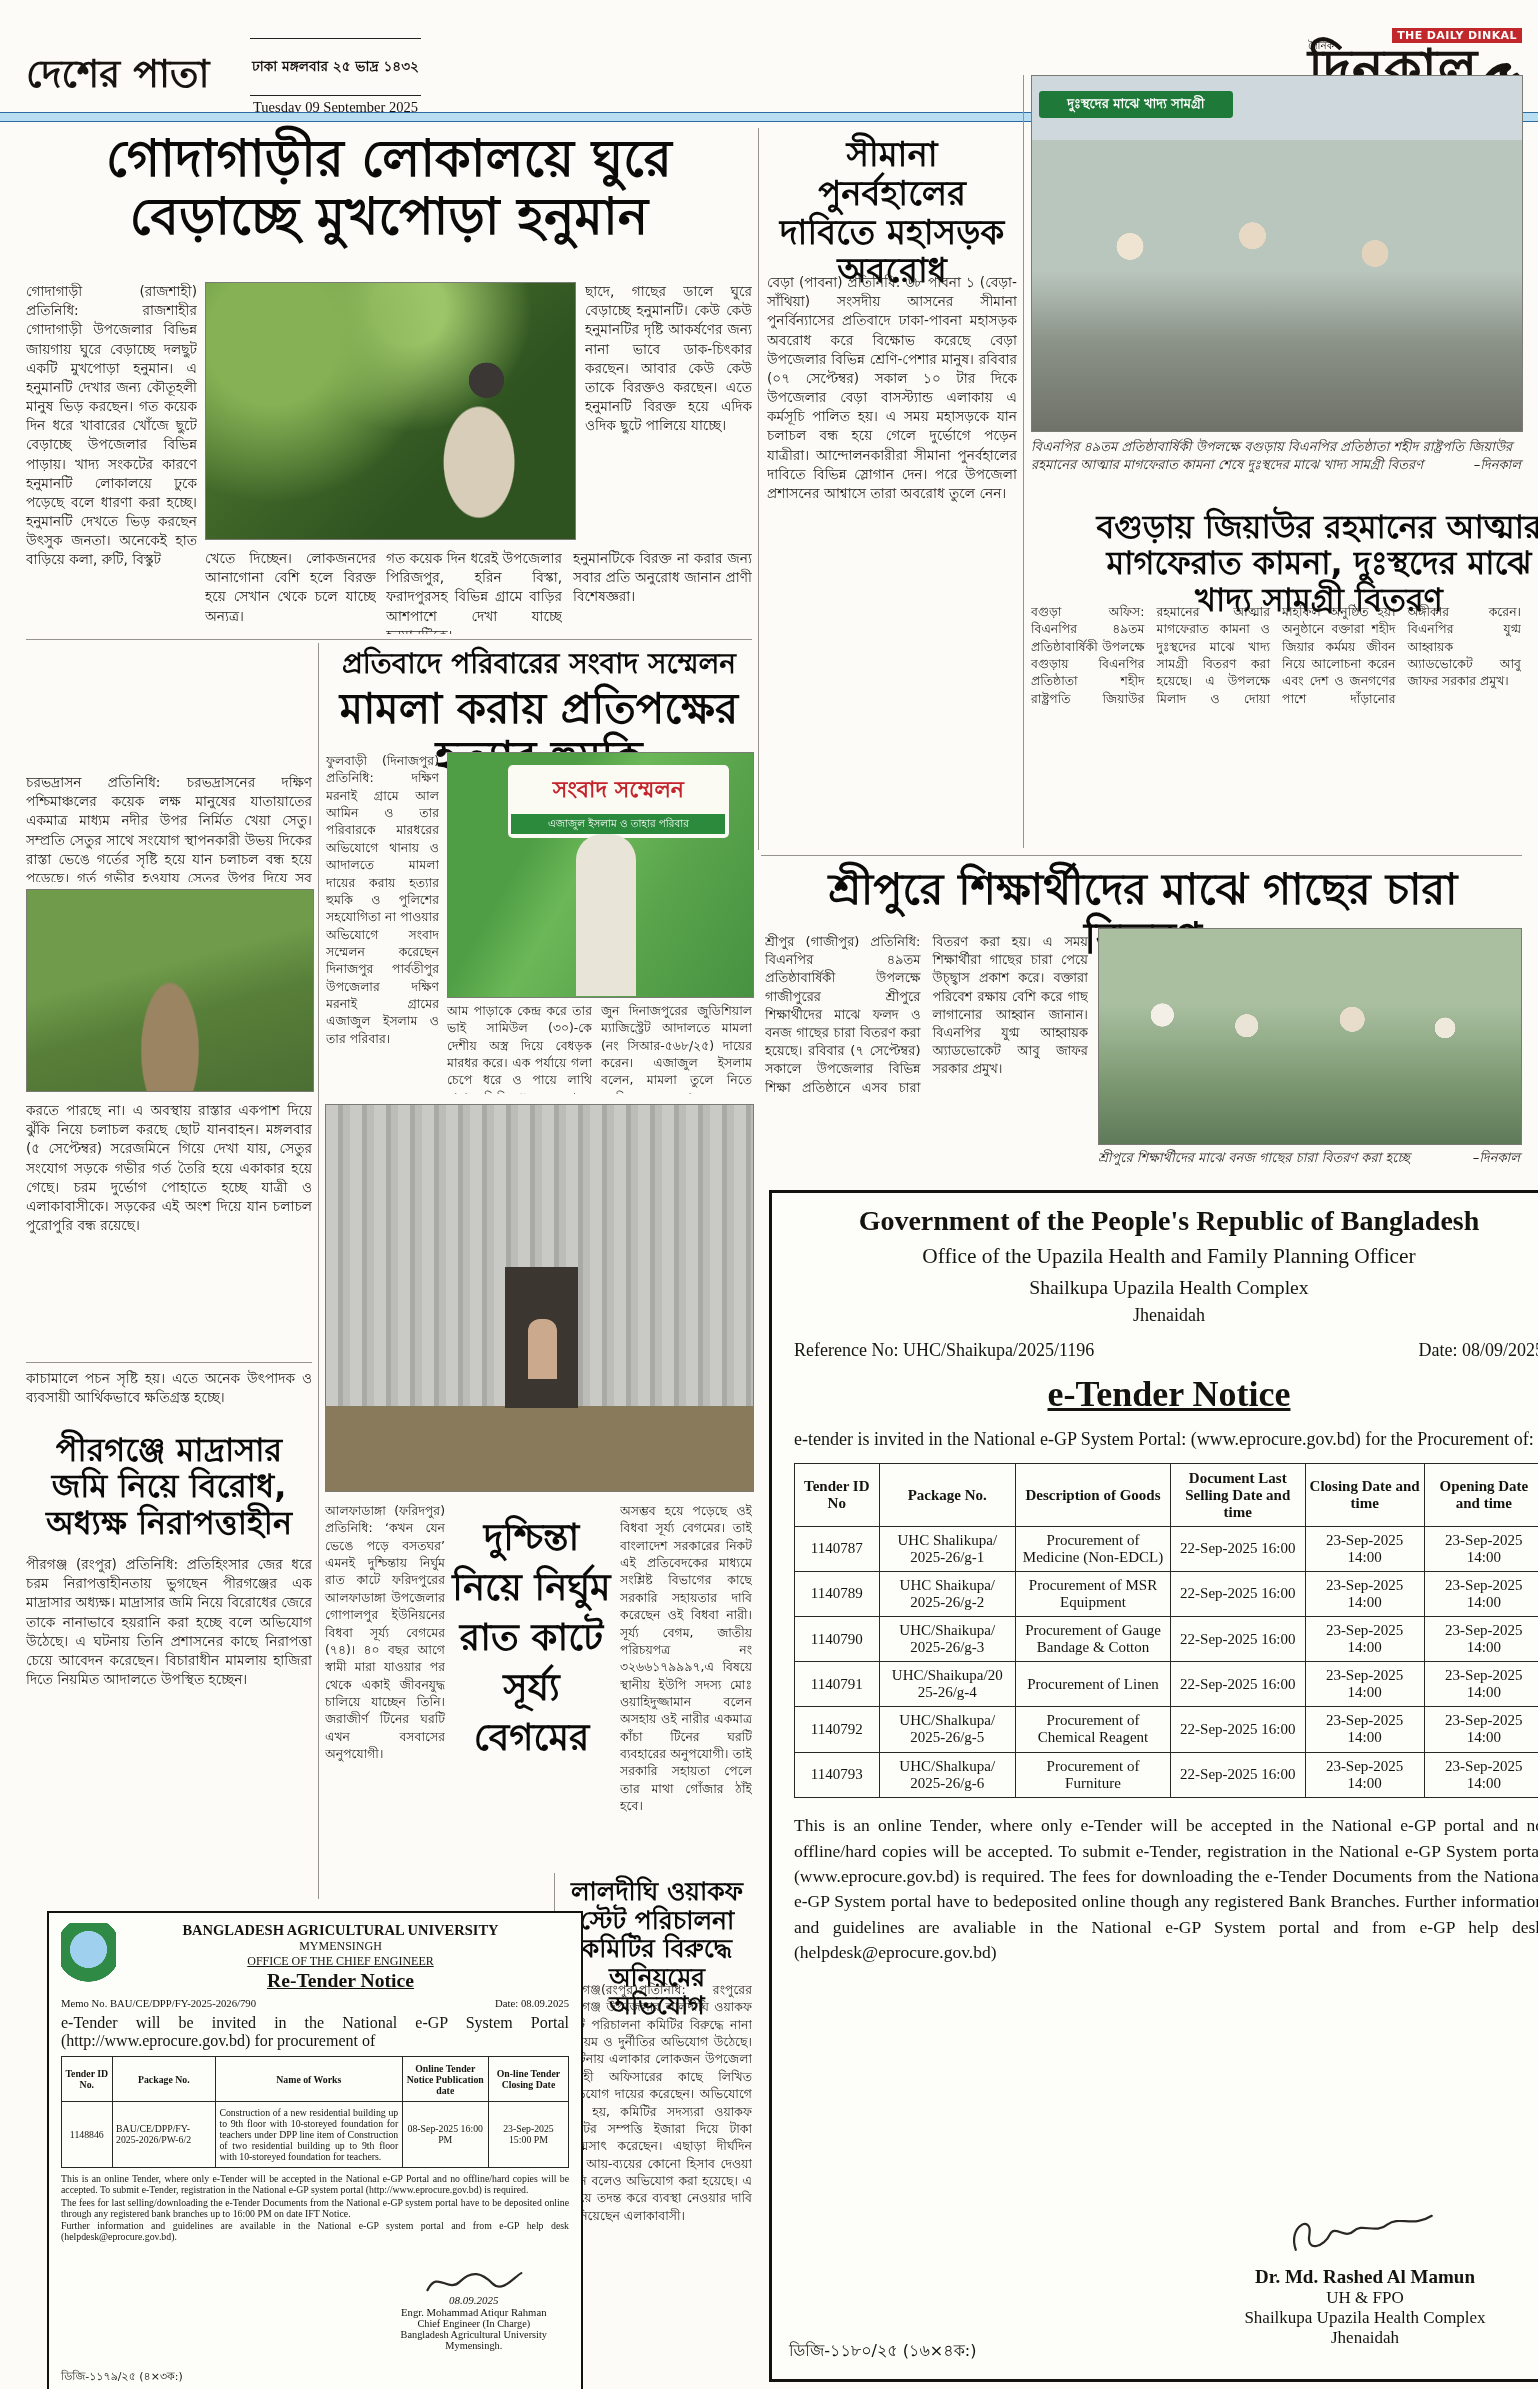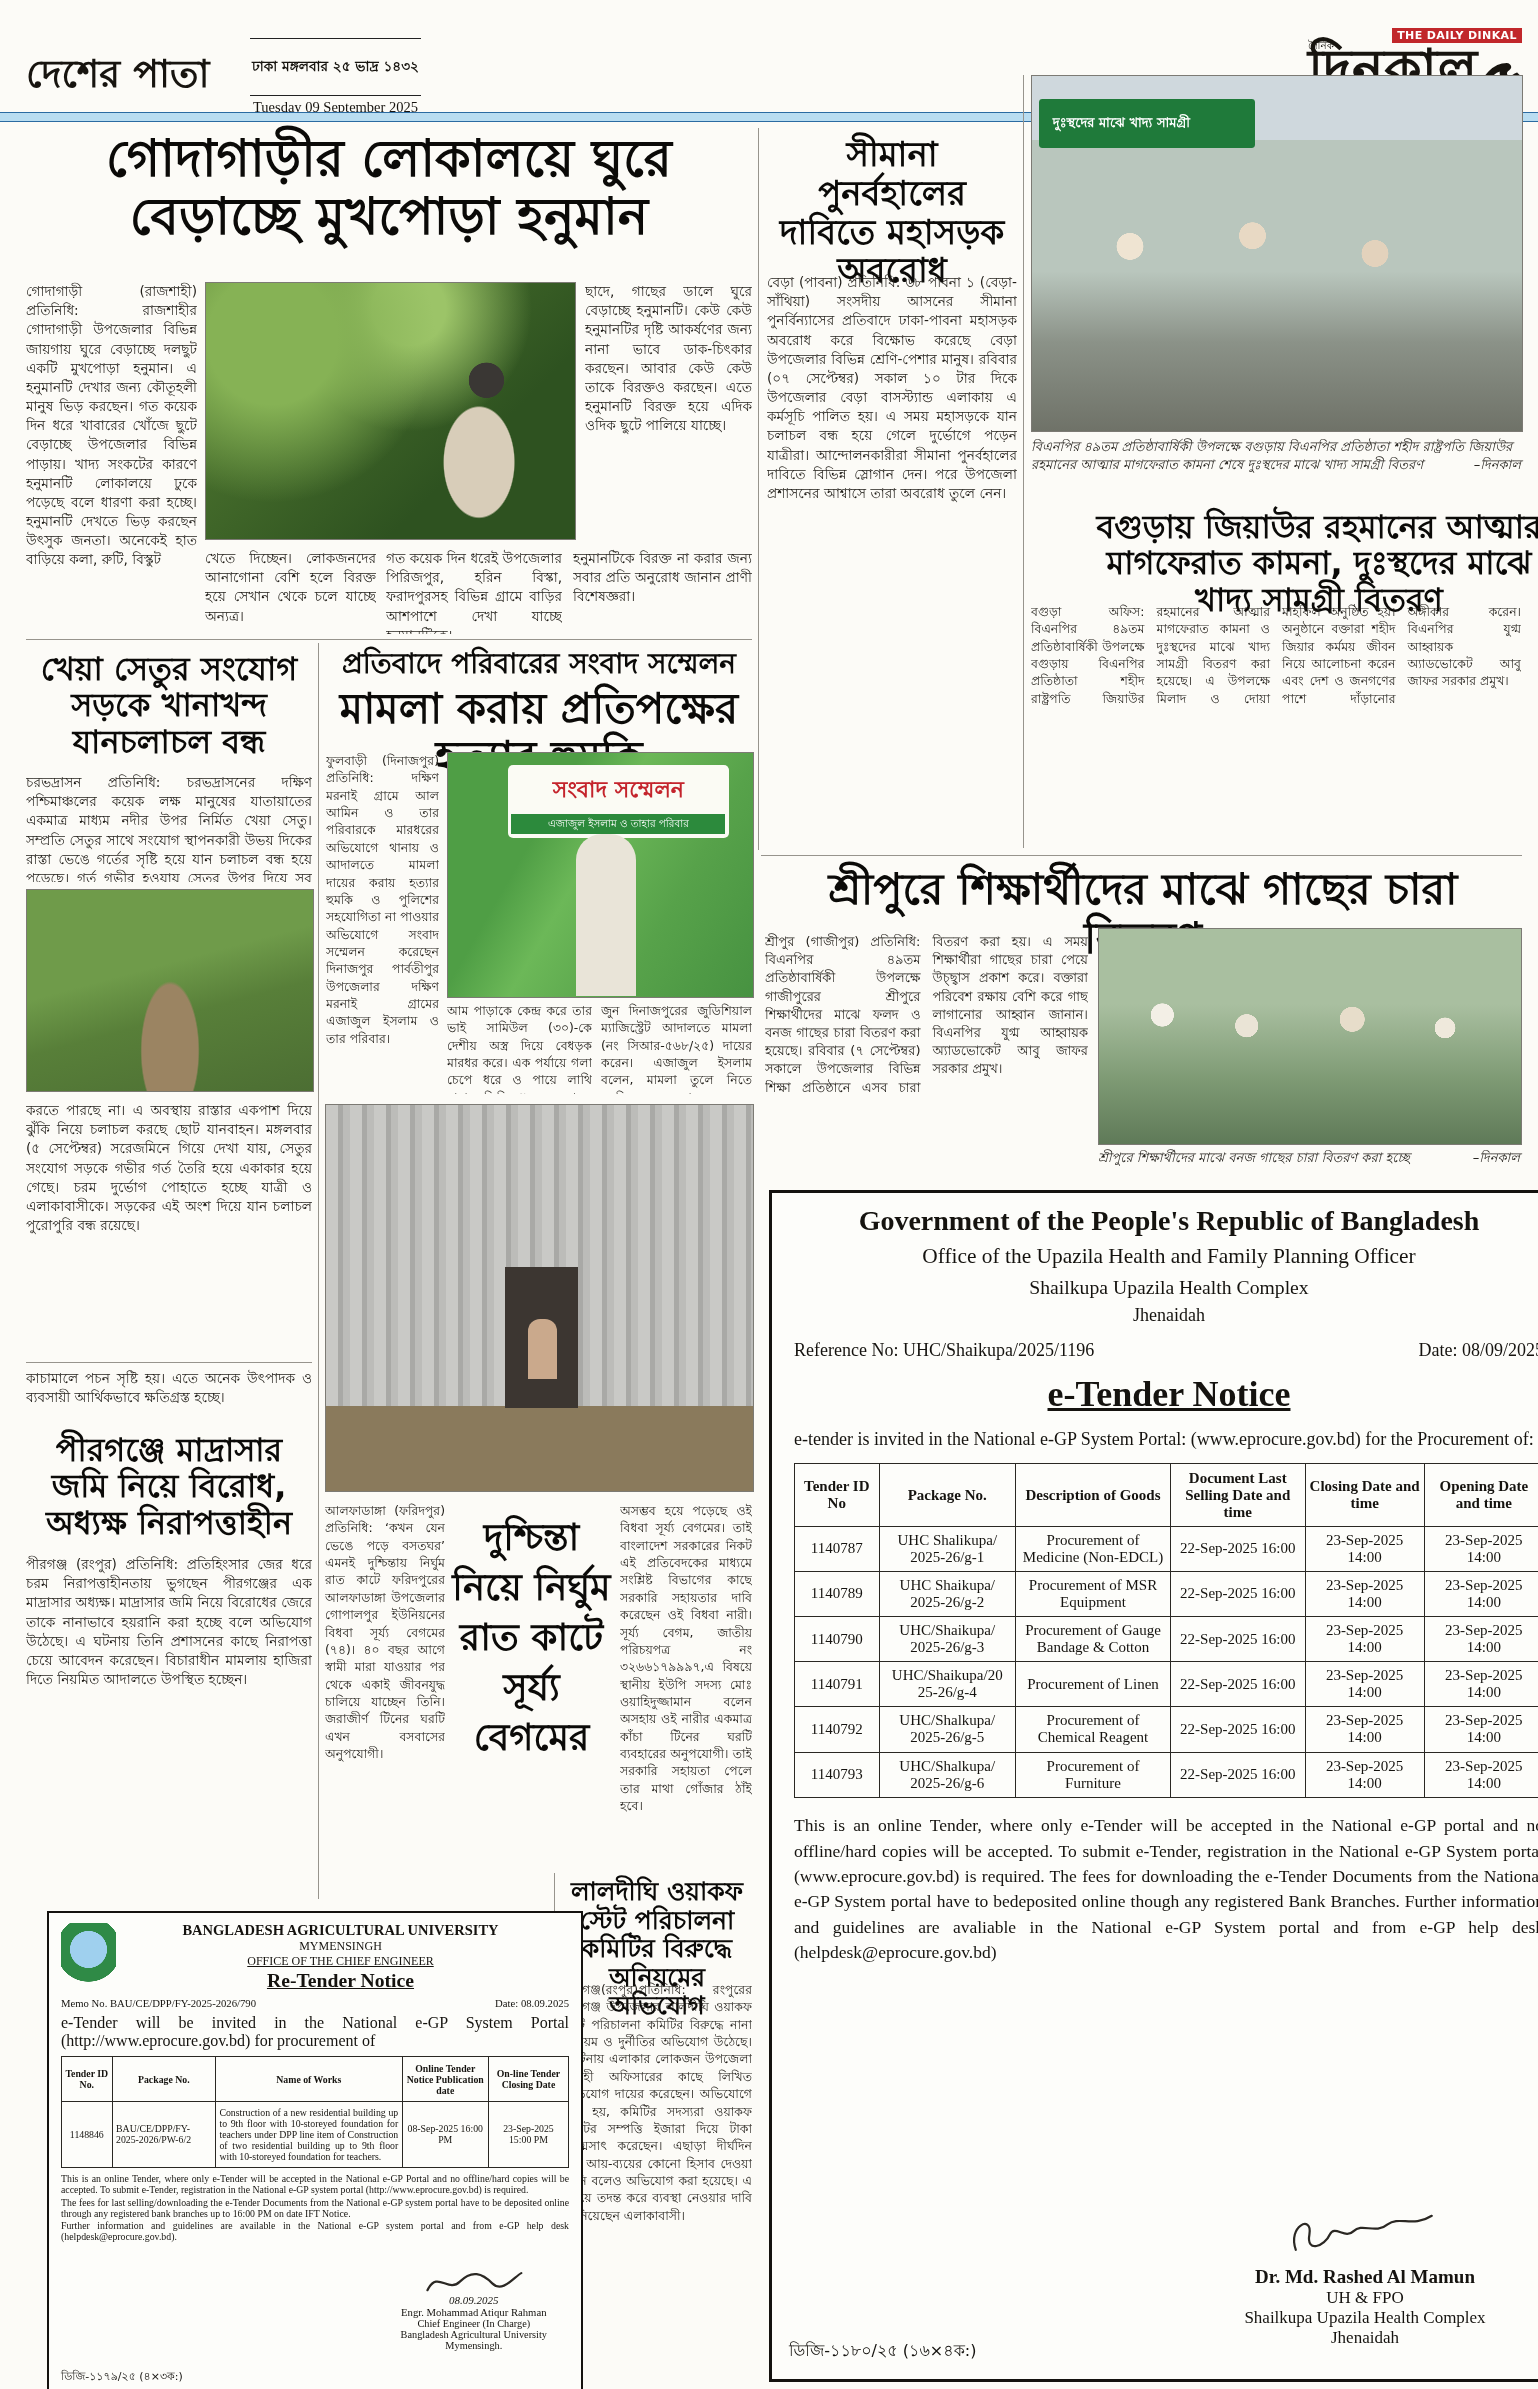--- a/index.html
+++ b/index.html
@@ -68,31 +68,30 @@
   <div class="abs body-txt" style="left:767px;top:273px;width:250px;height:573px;font-size:13.7px;overflow:hidden;">বেড়া (পাবনা) প্রতিনিধি: ৬৮ পাবনা ১ (বেড়া-সাঁথিয়া) সংসদীয় আসনের সীমানা পুনর্বিন্যাসের প্রতিবাদে ঢাকা-পাবনা মহাসড়ক অবরোধ করে বিক্ষোভ করেছে বেড়া উপজেলার বিভিন্ন শ্রেণি-পেশার মানুষ। রবিবার (০৭ সেপ্টেম্বর) সকাল ১০ টার দিকে উপজেলার বেড়া বাসস্ট্যান্ড এলাকায় এ কর্মসূচি পালিত হয়। এ সময় মহাসড়কে যান চলাচল বন্ধ হয়ে গেলে দুর্ভোগে পড়েন যাত্রীরা। আন্দোলনকারীরা সীমানা পুনর্বহালের দাবিতে বিভিন্ন স্লোগান দেন। পরে উপজেলা প্রশাসনের আশ্বাসে তারা অবরোধ তুলে নেন।</div>
 
   <div class="vr" style="left:1023px;top:75px;height:773px;"></div>
   <div class="photo" style="left:1031px;top:75px;width:490px;height:355px;
        background:
          linear-gradient(180deg,#cfd8dd 0 18%, rgba(0,0,0,0) 18%),
          radial-gradient(circle 22px at 20% 48%, #efe4d2 0 60%, rgba(0,0,0,0) 62%),
          radial-gradient(circle 22px at 45% 45%, #e8d9c4 0 60%, rgba(0,0,0,0) 62%),
          radial-gradient(circle 22px at 70% 50%, #e3d2bc 0 60%, rgba(0,0,0,0) 62%),
          linear-gradient(180deg,#b9c6bd 0 55%, #8b9288 75%, #6f7268);">
-    <div class="abs" style="left:6.8px;top:23px;width:188px;background:#1f7a3a;color:#fff;font-size:13px;
-         font-weight:bold;padding:14px;border-radius:3.4px;">দুঃস্থদের মাঝে খাদ্য সামগ্রী</div>
+    <div class="abs" style="left:6.8px;top:15px;width:188px;background:#1f7a3a;color:#fff;font-size:13px;
+         font-weight:bold;text-align:center;padding:3px;border-radius:3.4px;">দুঃস্থদের মাঝে খাদ্য সামগ্রী</div>
   </div>
   <div class="abs cap" style="left:1031px;top:438px;width:490px;font-size:13px;"><span>বিএনপির ৪৯তম প্রতিষ্ঠাবার্ষিকী উপলক্ষে বগুড়ায় বিএনপির প্রতিষ্ঠাতা শহীদ রাষ্ট্রপতি জিয়াউর রহমানের আত্মার মাগফেরাত কামনা শেষে দুঃস্থদের মাঝে খাদ্য সামগ্রী বিতরণ</span>
        <span style="float:right;">–দিনকাল</span></div>
   <div class="abs hl" style="left:1074px;top:509px;width:490px;font-size:32px;">বগুড়ায় জিয়াউর রহমানের আত্মার মাগফেরাত কামনা, দুঃস্থদের মাঝে খাদ্য সামগ্রী বিতরণ</div>
   <div class="abs body-txt" style="left:1031px;top:603px;width:490px;height:218px;font-size:12.4px;
        column-count:4;column-gap:12px;overflow:hidden;"><span>বগুড়া অফিস: বিএনপির ৪৯তম প্রতিষ্ঠাবার্ষিকী উপলক্ষে বগুড়ায় বিএনপির প্রতিষ্ঠাতা শহীদ রাষ্ট্রপতি জিয়াউর রহমানের আত্মার মাগফেরাত কামনা ও দুঃস্থদের মাঝে খাদ্য সামগ্রী বিতরণ করা হয়েছে। এ উপলক্ষে মিলাদ ও দোয়া মাহফিল অনুষ্ঠিত হয়। অনুষ্ঠানে বক্তারা শহীদ জিয়ার কর্মময় জীবন নিয়ে আলোচনা করেন এবং দেশ ও জনগণের পাশে দাঁড়ানোর অঙ্গীকার করেন।</span> <span>বিএনপির যুগ্ম আহ্বায়ক অ্যাডভোকেট আবু জাফর সরকার প্রমুখ।</span></div>
 
   <div class="hr2" style="left:26px;top:639px;width:726px;"></div>
-  <div class="abs hl" style="left:26px;top:651px;width:286px;font-size:32px;">খেয়া সেতুর সংযোগ সড়কে খানাখন্দ যানচলাচল বন্ধ</div>
   <div class="abs body-txt" style="left:26px;top:773px;width:286px;height:109px;font-size:13.7px;overflow:hidden;">চরভদ্রাসন প্রতিনিধি: চরভদ্রাসনের দক্ষিণ পশ্চিমাঞ্চলের কয়েক লক্ষ মানুষের যাতায়াতের একমাত্র মাধ্যম নদীর উপর নির্মিত খেয়া সেতু। সম্প্রতি সেতুর সাথে সংযোগ স্থাপনকারী উভয় দিকের রাস্তা ভেঙে গর্তের সৃষ্টি হয়ে যান চলাচল বন্ধ হয়ে পড়েছে। গর্ত গভীর হওয়ায় সেতুর উপর দিয়ে সব ধরনের যানবাহন চলাচল করতে</div>
   <div class="photo" style="left:26px;top:889px;width:286px;height:201px;
        background:
          radial-gradient(ellipse 51px 120px at 50% 80%, #9b8462 0 55%, rgba(0,0,0,0) 58%),
          linear-gradient(165deg,#6f9b4a 0 40%, #587f39 60%, #4c6e33);"></div>
   <div class="abs body-txt" style="left:26px;top:1101px;width:286px;height:256px;font-size:13.7px;overflow:hidden;">করতে পারছে না। এ অবস্থায় রাস্তার একপাশ দিয়ে ঝুঁকি নিয়ে চলাচল করছে ছোট যানবাহন। মঙ্গলবার (৫ সেপ্টেম্বর) সরেজমিনে গিয়ে দেখা যায়, সেতুর সংযোগ সড়কে গভীর গর্ত তৈরি হয়ে একাকার হয়ে গেছে। চরম দুর্ভোগ পোহাতে হচ্ছে যাত্রী ও এলাকাবাসীকে। সড়কের এই অংশ দিয়ে যান চলাচল পুরোপুরি বন্ধ রয়েছে।</div>
 
   <div class="vr" style="left:318px;top:643px;height:1256px;"></div>
   <div class="abs hl" style="left:326px;top:648px;width:426px;font-size:28px;">প্রতিবাদে পরিবারের সংবাদ সম্মেলন</div>
   <div class="abs hl" style="left:326px;top:685px;width:426px;font-size:42px;">মামলা করায় প্রতিপক্ষের হত্যার হুমকি</div>

